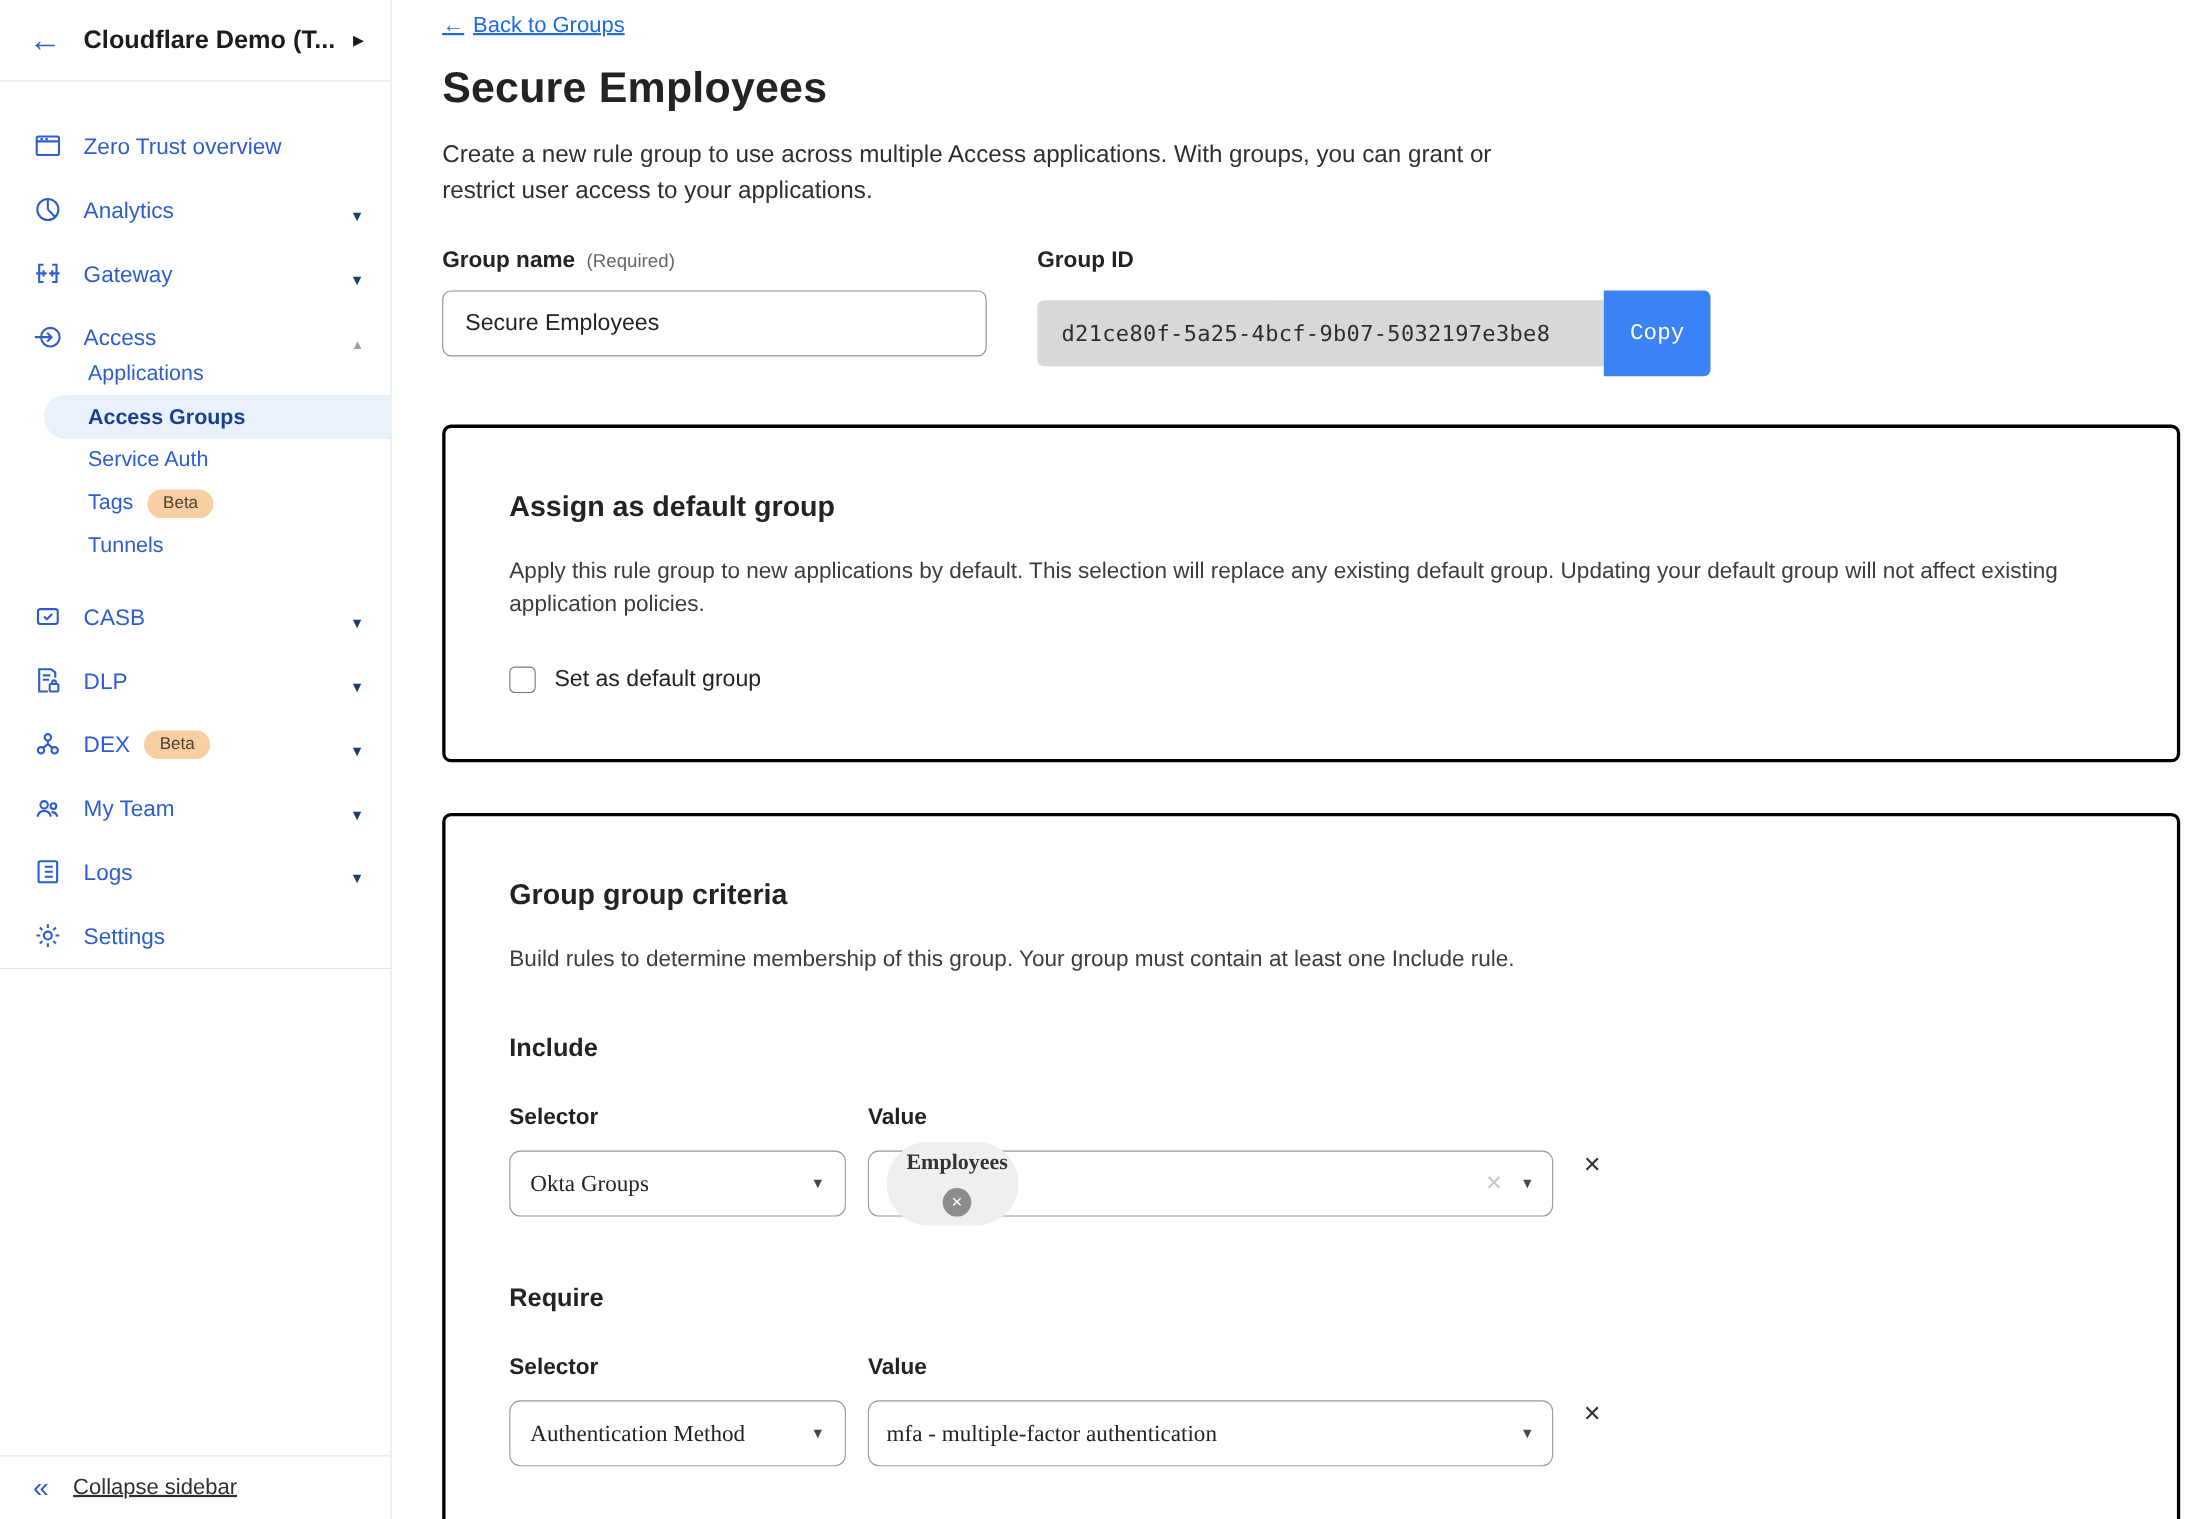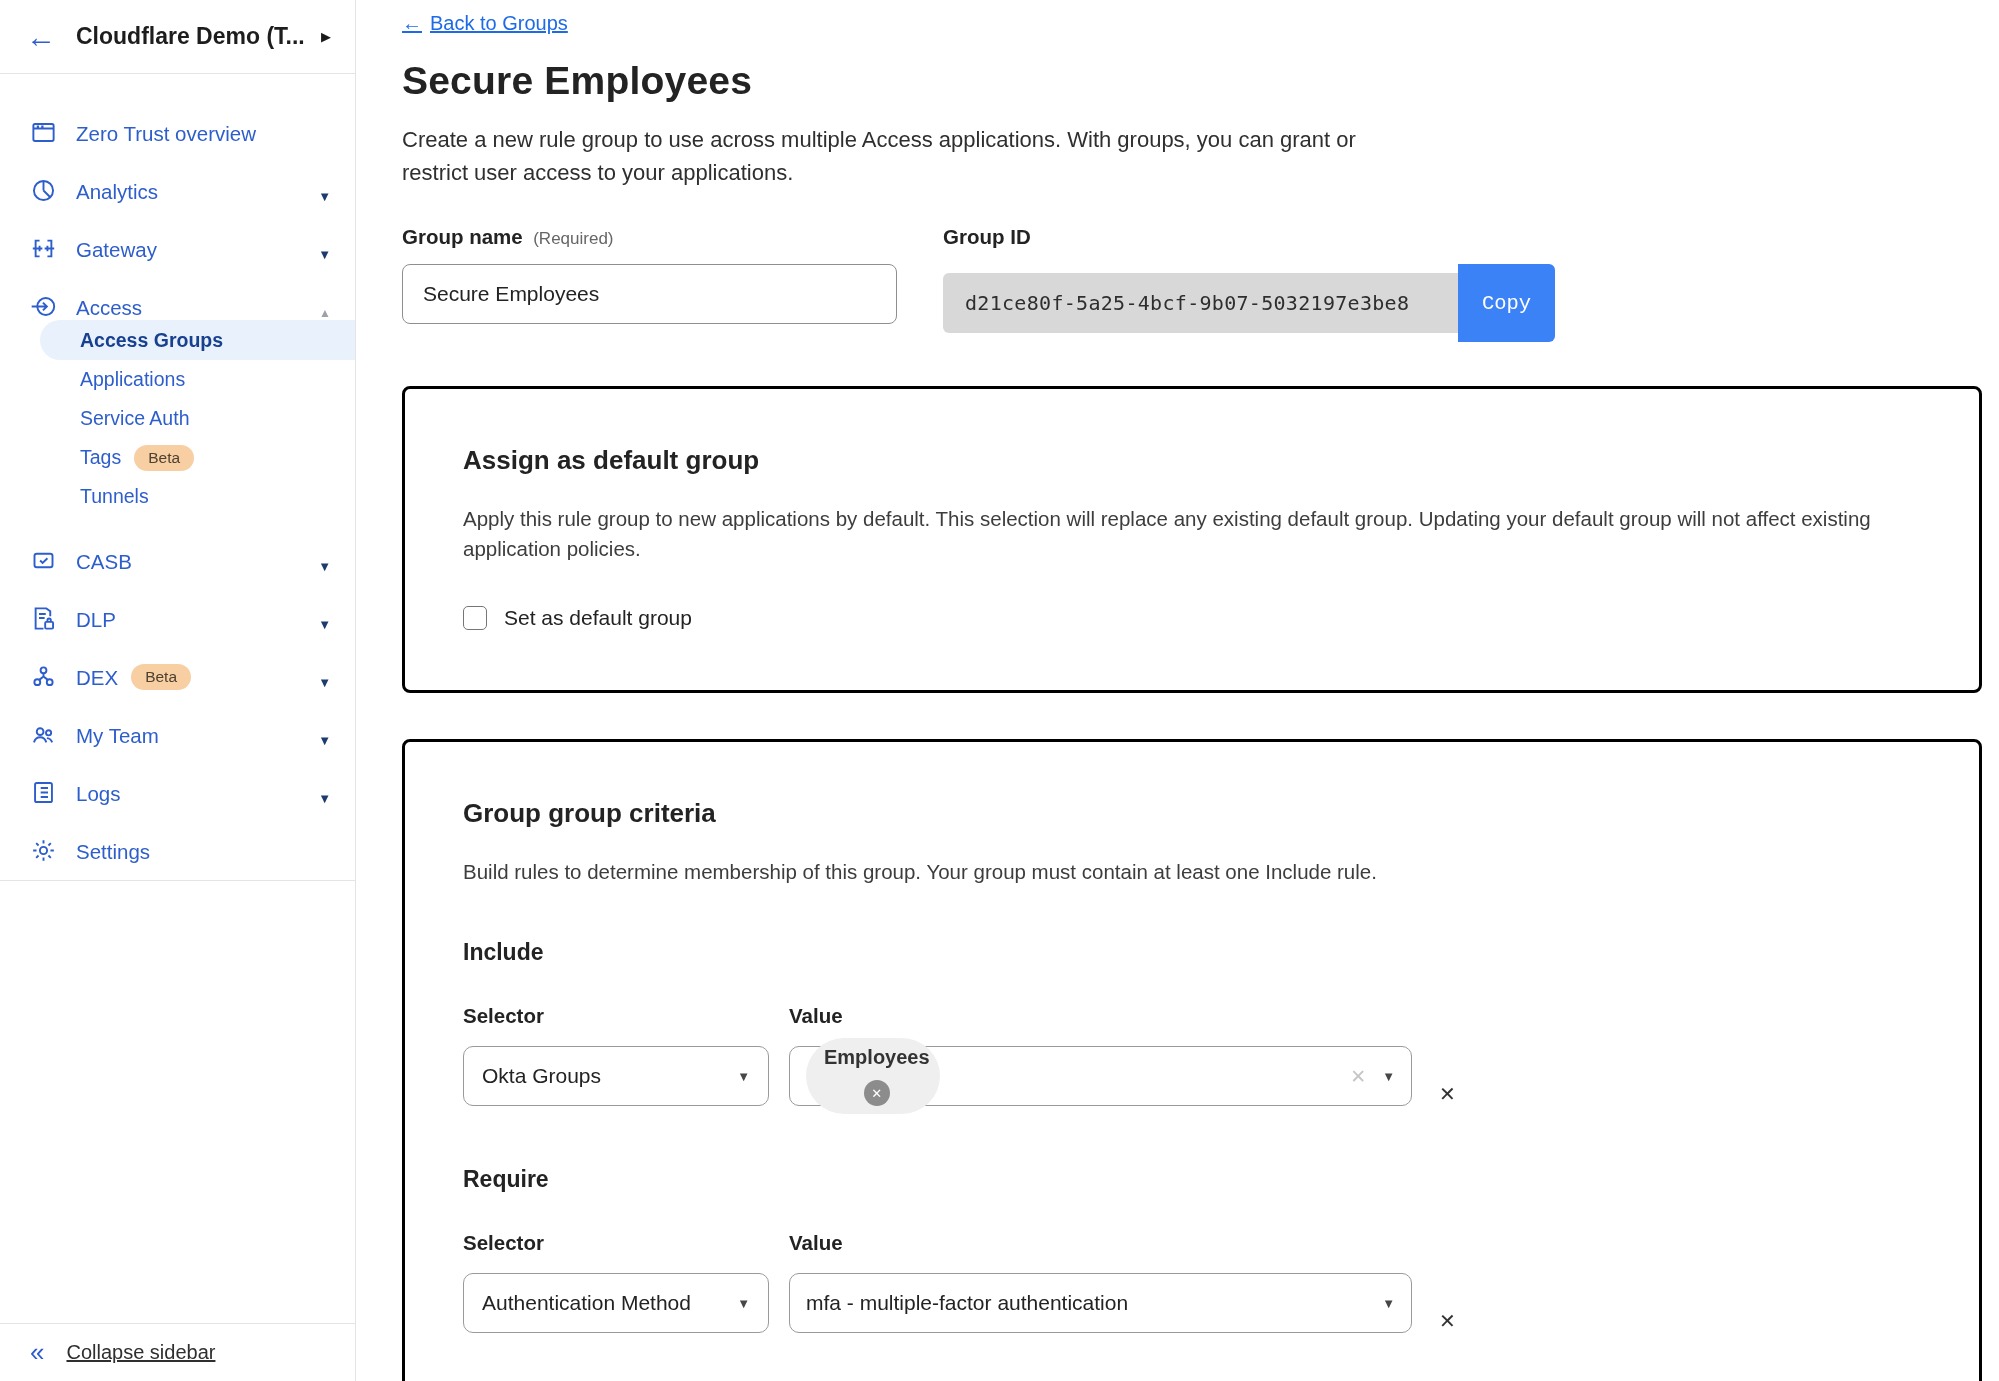--- a/index.html
+++ b/index.html
@@ -61,21 +61,21 @@
   .card h2 { font-size:26px; font-weight:bold; color:#232323; margin-bottom:28px; }
   .card .body { font-size:20.5px; line-height:30px; color:#3d3d3d; max-width:1410px; margin-bottom:42px; }
   .cb-row { display:flex; align-items:center; gap:17px; cursor:pointer; }
   .cb { width:24px; height:24px; border:1.6px solid #767676; border-radius:5px; background:#fff; }
   .cb-label { font-size:21px; color:#232323; }
 
   .card2 .body { margin-bottom:52px; }
   .rule-heading { font-size:23px; font-weight:bold; color:#232323; margin-bottom:38px; }
   .rule-labels { display:flex; margin-bottom:18px; }
   .rule-labels .lbl:first-child { width:326px; }
-  .rule-row { display:flex; align-items:flex-end; margin-bottom:60px; }
+  .rule-row { display:flex; align-items:flex-start; margin-bottom:60px;font-family:Liberation Serif, serif; }
   .select { width:306px; height:60px; border:1px solid #9a9a9a; border-radius:10px;
     padding:0 18px; display:flex; align-items:center; justify-content:space-between;
     font-size:21px; color:#232323; cursor:pointer; background:#fff; }
   .sel-caret { font-size:13px; color:#474747; }
   .multiselect { width:623px; height:60px; border:1px solid #9a9a9a; border-radius:10px;
     margin-left:20px; padding:0 16px; display:flex; align-items:center;
     justify-content:space-between; cursor:pointer; background:#fff; }
   .single { justify-content:space-between; font-size:21px; color:#232323; }
   .chip { background:#efefef; border-radius:999px; padding:8px 10px 8px 18px;
     display:inline-flex; align-items:center; gap:11px; font-size:20px; font-weight:bold; color:#333;flex-direction:column; }
@@ -135,25 +135,25 @@
         <span class="nav-ic">
           <svg viewBox="0 0 24 24" fill="none" stroke="currentColor" stroke-width="1.7">
               <circle cx="14" cy="12" r="7.5"></circle>
               <path d="M1.5 12H15M11.5 8.5L15 12l-3.5 3.5"></path>
             </svg>
         </span>
         <span class="nav-label">Access</span>
         <span class="caret up">▲</span>
       </div>
 
+      <div class="nav-sub">
+        <span>Applications</span>
+      </div>
       <div class="nav-sub active">
         <span>Access Groups</span>
-      </div>
-      <div class="nav-sub">
-        <span>Applications</span>
       </div>
       <div class="nav-sub">
         <span>Service Auth</span>
       </div>
       <div class="nav-sub">
         <span>Tags</span>
         <span class="beta">Beta</span>
       </div>
       <div class="nav-sub">
         <span>Tunnels</span>

